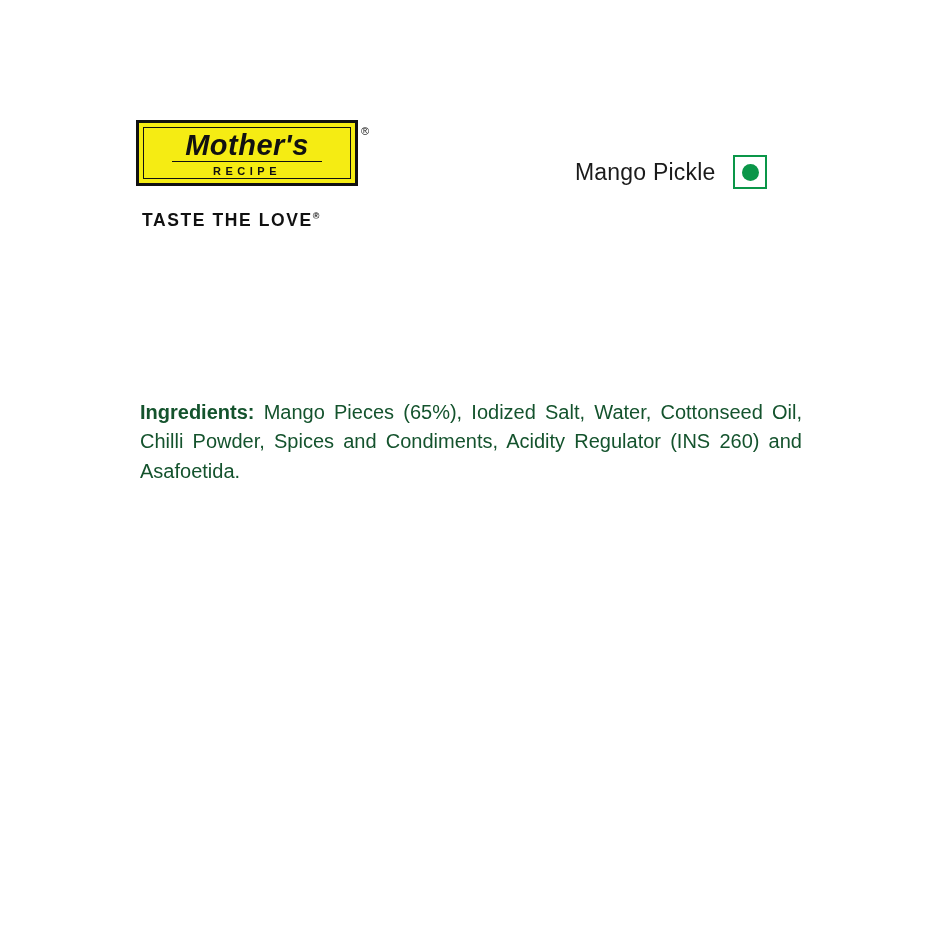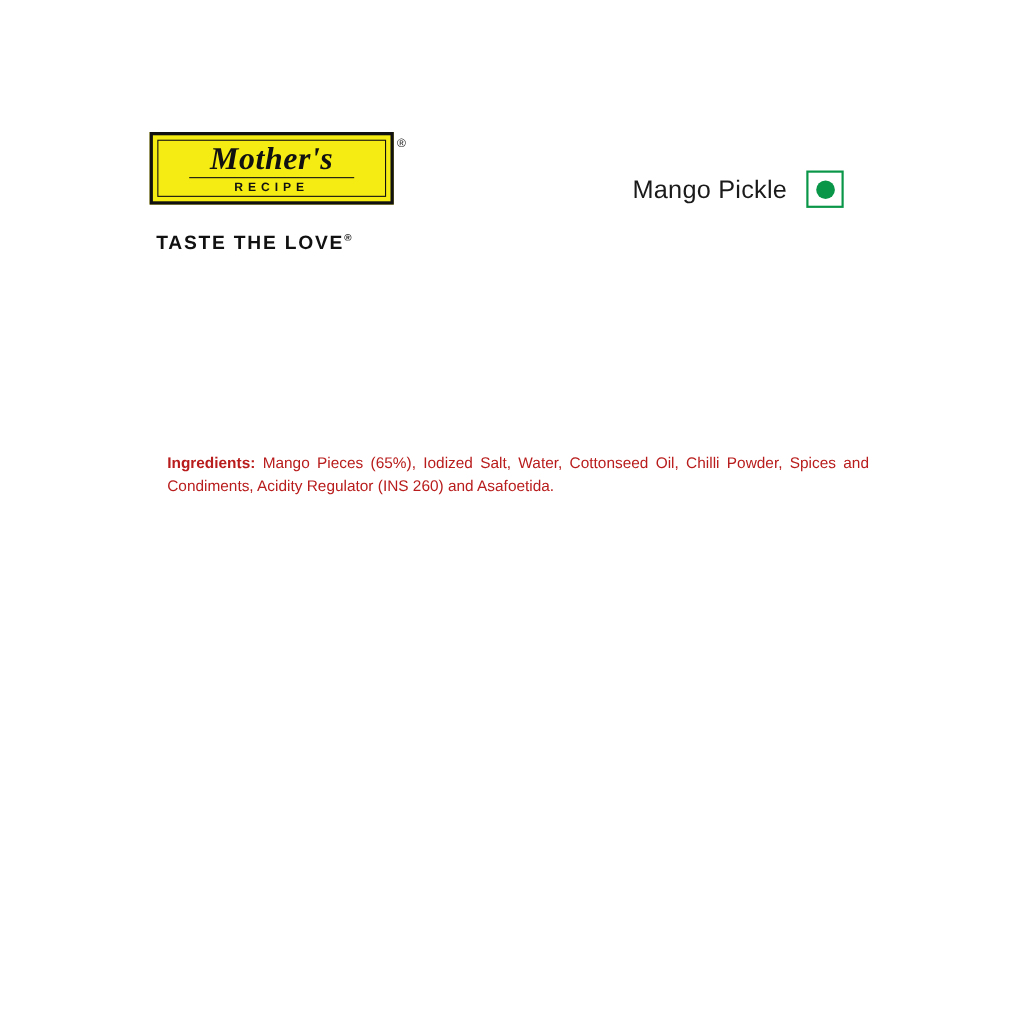--- a/index.html
+++ b/index.html
@@ -39,21 +39,21 @@
     content: "";
     position: absolute;
     left: 4px;
     top: 4px;
     right: 4px;
     bottom: 4px;
     border: 1.5px solid #111111;
     pointer-events: none;
   }
   .logo-word {
-    font-family: Liberation Serif, serif;
+    font-family: Liberation Sans, sans-serif;
     font-style: italic;
     font-weight: bold;
     font-size: 29px;
     line-height: 1;
     letter-spacing: 0.5px;
     color: #111111;
     margin-top: 2px;
   }
   .logo-sub {
     font-family: Liberation Sans, sans-serif;
@@ -127,26 +127,26 @@
 
   
   .ingredients-block {
     position: absolute;
     left: 140px;
     top: 398px;
     width: 662px;
   }
   .ingredients-text {
     font-family: "Liberation Sans", sans-serif;
-    font-size: 14px;
+    font-size: 20px;
     line-height: 1.47;
-    color: #b91c1c;
+    color: #14532d;
     text-align: justify;
     text-justify: inter-word;
-    margin: 12px;
+    margin: 0;
   }
   .ingredients-text .label {
     font-weight: bold;
   }
   .allergen-text {
     font-family: "Liberation Sans", sans-serif;
     font-weight: bold;
     font-size: 20.5px;
     line-height: 1.4;
     color: #141414;

